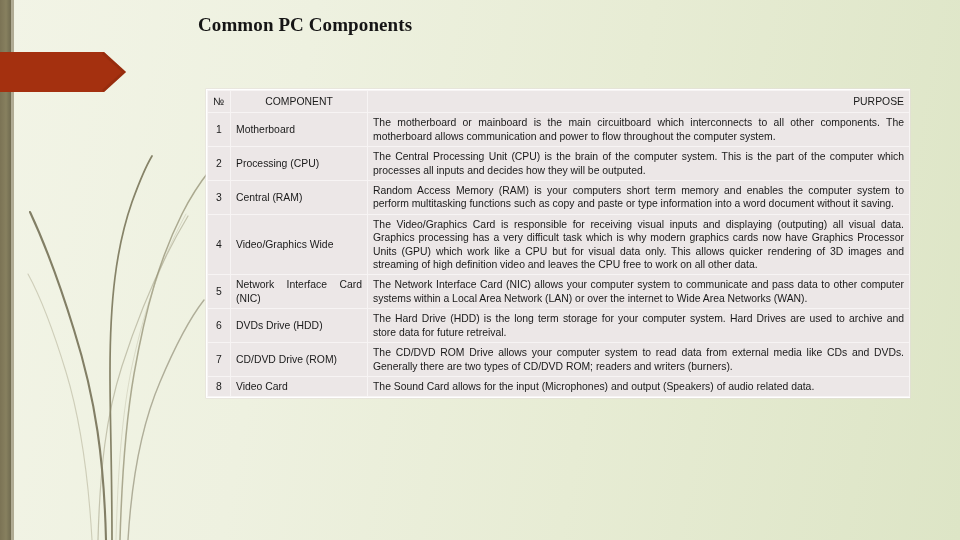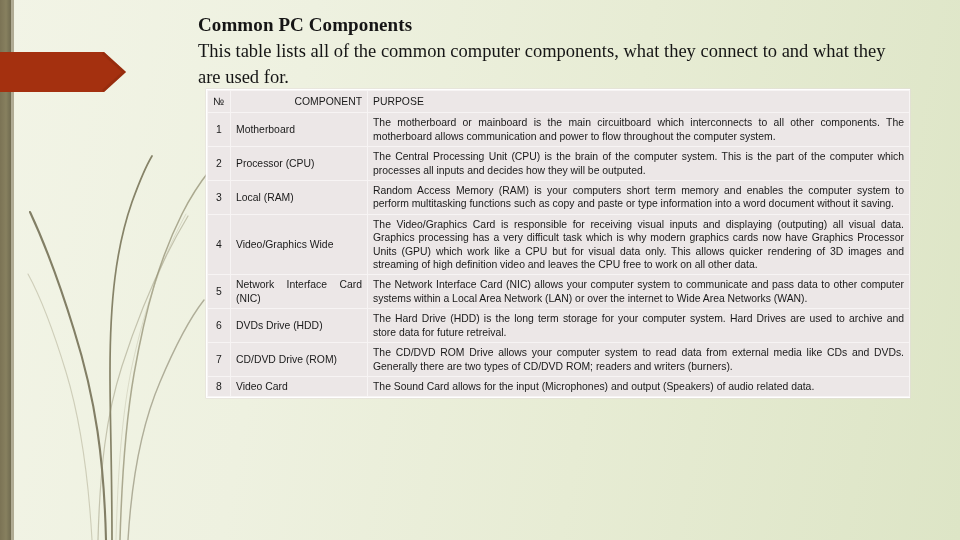--- a/index.html
+++ b/index.html
@@ -105,22 +105,22 @@
     vertical-align: middle;
     padding: 3px 5px;
     line-height: 13.4px;
   }
   table.comp th {
     font-weight: normal;
     padding-top: 4px;
     padding-bottom: 4px;
   }
   th.h-no { text-align: left; padding-left: 5px; }
-  th.h-comp { text-align: right; padding-left: 6px; }
-  th.h-purp { text-align: left; }
+  th.h-comp { text-align: center; padding-left: 6px; }
+  th.h-purp { text-align: right; }
 
   td.no {
     text-align: center;
     padding: 3px 2px;
   }
   td.comp {
     text-align: left;
     padding-left: 6px;
     padding-right: 4px;
   }
@@ -157,21 +157,20 @@
 
   <div class="arrow-banner">
     <svg width="126" height="40" viewBox="0 0 126 40">
       <polygon points="0,0 104,0 126,20 104,40 0,40" fill="#a4300f"></polygon>
       <polygon points="104,0 126,20 104,40 102,38 122,20 102,2" fill="#8d2a0c" opacity="0.55"></polygon>
     </svg>
   </div>
 
   <div class="textblock">
     <div class="slide-title">Common PC Components</div>
-    <div class="slide-subtitle">This table lists all of the common computer components, what they connect to and what they are used for.</div>
   </div>
 
   <div class="table-wrap">
     <table class="comp">
       <colgroup>
         <col class="c-no">
           <col class="c-comp">
           <col class="c-purp">
       </colgroup>
       <thead>
@@ -182,26 +181,26 @@
         </tr>
       </thead>
       <tbody id="tbody">
           <tr>
             <td class="no">1</td>
             <td class="comp">Motherboard</td>
             <td class="purp">The motherboard or mainboard is the main circuitboard which interconnects to all other components. The motherboard allows communication and power to flow throughout the computer system.</td>
           </tr>
           <tr>
             <td class="no">2</td>
-            <td class="comp">Processor (CPU)</td>
+            <td class="comp">Processing (CPU)</td>
             <td class="purp">The Central Processing Unit (CPU) is the brain of the computer system. This is the part of the computer which processes all inputs and decides how they will be outputed.</td>
           </tr>
           <tr>
             <td class="no">3</td>
-            <td class="comp">Local (RAM)</td>
+            <td class="comp">Central (RAM)</td>
             <td class="purp">Random Access Memory (RAM) is your computers short term memory and enables the computer system to perform multitasking functions such as copy and paste or type information into a word document without it saving.</td>
           </tr>
           <tr>
             <td class="no">4</td>
             <td class="comp">Video/Graphics Wide</td>
             <td class="purp">The Video/Graphics Card is responsible for receiving visual inputs and displaying (outputing) all visual data. Graphics processing has a very difficult task which is why modern graphics cards now have Graphics Processor Units (GPU) which work like a CPU but for visual data only. This allows quicker rendering of 3D images and streaming of high definition video and leaves the CPU free to work on all other data.</td>
           </tr>
           <tr>
             <td class="no">5</td>
             <td class="comp justified">Network Interface Card (NIC)</td>

